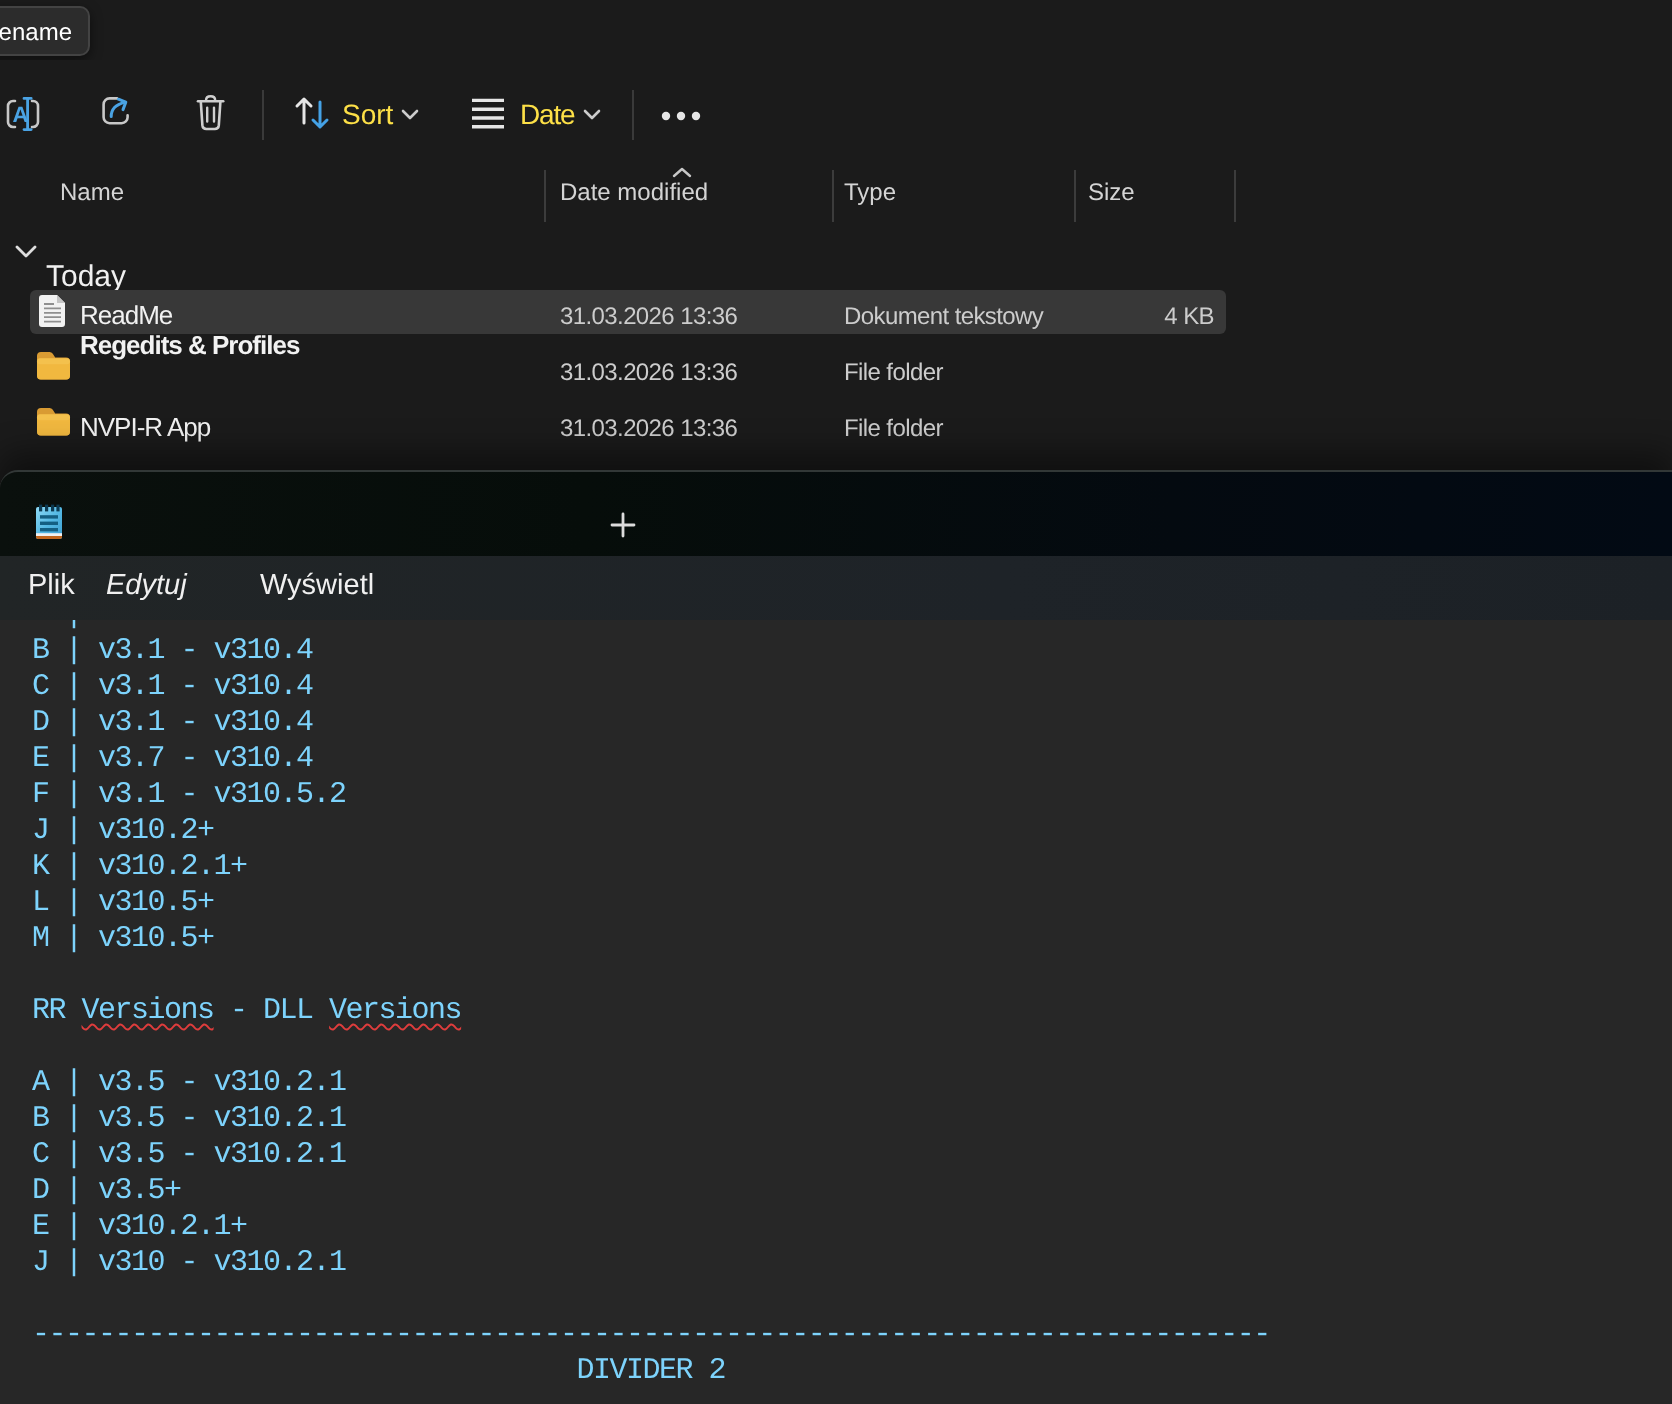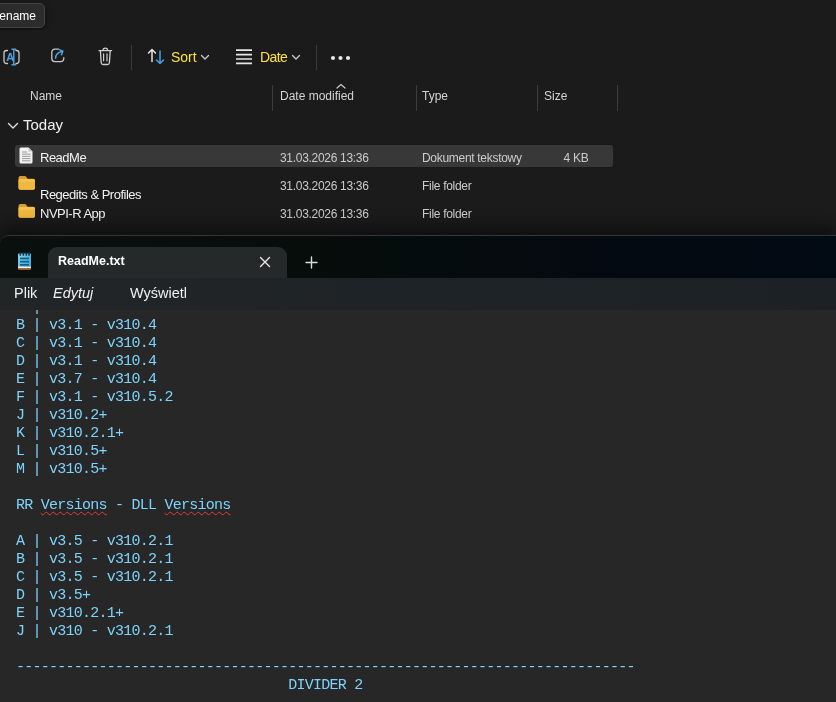--- a/index.html
+++ b/index.html
@@ -100,39 +100,39 @@
   <div class="abs hdrtxt" style="left:422px; top:89px;">Type</div>
   <div class="abs hdrtxt" style="left:544px; top:89px;">Size</div>
   <div class="abs hdrsep" style="left:272px;"></div>
   <div class="abs hdrsep" style="left:416px;"></div>
   <div class="abs hdrsep" style="left:537px;"></div>
   <div class="abs hdrsep" style="left:617px;"></div>
 
   <svg class="abs" style="left:6px; top:120px;" width="14" height="12" viewBox="0 0 14 12">
       <path d="M2.5 3.5 L7 8 L11.5 3.5" fill="none" stroke="#dedede" stroke-width="1.4" stroke-linecap="round" stroke-linejoin="round"></path>
     </svg>
-  <div class="abs" style="left:23px; top:116px; color:#f0f0f0; font-size:15px;">Today</div>
+  <div class="abs" style="left:23px; top:130px; color:#f0f0f0; font-size:15px;">Today</div>
 
   <div class="abs" id="selrow"></div>
   <svg class="abs" style="left:19px; top:147px;" width="15" height="17" viewBox="0 0 15 17">
     <path d="M2 0.5 h7.5 l4 4 v10.5 a1.5 1.5 0 0 1 -1.5 1.5 h-10 a1.5 1.5 0 0 1 -1.5 -1.5 v-13 a1.5 1.5 0 0 1 1.5 -1.5 z" fill="#f2f2f2"></path>
     <path d="M9.5 0.5 v4 h4 z" fill="#c4c4c4"></path>
     <path d="M3 5 H8 M3 7.2 H11.5 M3 9.4 H11.5 M3 11.6 H11.5 M3 13.8 H11.5" stroke="#8f8f8f" stroke-width="0.9"></path>
   </svg>
   <div class="abs rowname" style="left:40px; top:149px;">ReadMe</div>
   <div class="abs rowsub" style="left:280px; top:151px;">31.03.2026 13:36</div>
   <div class="abs rowsub" style="left:422px; top:151px;">Dokument tekstowy</div>
-  <div class="abs rowsub" style="left:545px; top:151px; width:62px; text-align:center;">4 KB</div>
+  <div class="abs rowsub" style="left:545px; top:151px; width:62px; text-align:right;">4 KB</div>
 
   <svg class="abs" style="left:18px; top:175px;" width="18" height="16" viewBox="0 0 18 16">
     <path d="M0.5 3 a2 2 0 0 1 2 -2 h4.2 a2 2 0 0 1 1.7 0.9 l1.2 1.8 h5.4 a2 2 0 0 1 2 2 v7 a2 2 0 0 1 -2 2 h-12.5 a2 2 0 0 1 -2 -2 z" fill="#d99b33"></path>
     <rect x="0.5" y="4.1" width="16.5" height="10.6" rx="1.8" fill="#f1b83f"></rect>
     <rect x="0.5" y="4.1" width="16.5" height="3" rx="1.5" fill="#f6c85a" opacity="0.55"></rect>
   </svg>
-  <div class="abs rowname" style="left:40px; top:186px;">Regedits &amp; Profiles</div>
+  <div class="abs rowname" style="left:40px; top:164px;font-weight:bold;">Regedits &amp; Profiles</div>
   <div class="abs rowsub" style="left:280px; top:179px;">31.03.2026 13:36</div>
   <div class="abs rowsub" style="left:422px; top:179px;">File folder</div>
 
   <svg class="abs" style="left:18px; top:203px;" width="18" height="16" viewBox="0 0 18 16">
     <path d="M0.5 3 a2 2 0 0 1 2 -2 h4.2 a2 2 0 0 1 1.7 0.9 l1.2 1.8 h5.4 a2 2 0 0 1 2 2 v7 a2 2 0 0 1 -2 2 h-12.5 a2 2 0 0 1 -2 -2 z" fill="#d99b33"></path>
     <rect x="0.5" y="4.1" width="16.5" height="10.6" rx="1.8" fill="#f1b83f"></rect>
     <rect x="0.5" y="4.1" width="16.5" height="3" rx="1.5" fill="#f6c85a" opacity="0.55"></rect>
   </svg>
   <div class="abs rowname" style="left:40px; top:205px;">NVPI-R App</div>
   <div class="abs rowsub" style="left:280px; top:207px;">31.03.2026 13:36</div>
@@ -153,26 +153,20 @@
         <rect x="2.5" y="0.3" width="1.6" height="3.4" fill="#0c3950"></rect>
         <rect x="5.5" y="0.3" width="1.6" height="3.4" fill="#0c3950"></rect>
         <rect x="8.5" y="0.3" width="1.6" height="3.4" fill="#0c3950"></rect>
         <rect x="11.2" y="0.3" width="1.6" height="3.4" fill="#0c3950"></rect>
         <rect x="3" y="5.6" width="9" height="1.7" fill="#145f82"></rect>
         <rect x="3" y="8.8" width="9" height="1.7" fill="#145f82"></rect>
         <rect x="3" y="12" width="9" height="1.7" fill="#145f82"></rect>
         <rect x="1" y="14.6" width="13" height="1.5" fill="#f0f0f0"></rect>
         <path d="M1 16 h13 v0.5 a1 1 0 0 1 -1 1 h-11 a1 1 0 0 1 -1 -1 z" fill="#c2651c"></path>
       </svg>
-      <div class="abs" id="tab">
-        <span>ReadMe.txt</span>
-        <svg class="abs" style="left:211px; top:9px;" width="12" height="12" viewBox="0 0 12 12">
-            <path d="M1.5 1.5 L10.5 10.5 M10.5 1.5 L1.5 10.5" stroke="#e8e8e8" stroke-width="1.4" stroke-linecap="round"></path>
-          </svg>
-      </div>
       <svg class="abs" style="left:305px; top:20px;" width="13" height="13" viewBox="0 0 13 13">
           <path d="M6.5 1 V12 M1 6.5 H12" stroke="#dcdcdc" stroke-width="1.4" stroke-linecap="round"></path>
         </svg>
     </div>
     <div class="abs" id="menubar">
       <div class="abs menutxt" style="left:14px; top:7px;">Plik</div>
       <div class="abs menutxt" style="left:53px; top:7px;font-style:italic;">Edytuj</div>
       <div class="abs menutxt" style="left:130px; top:7px;">Wyświetl</div>
     </div>
     <div class="abs" id="editor">

